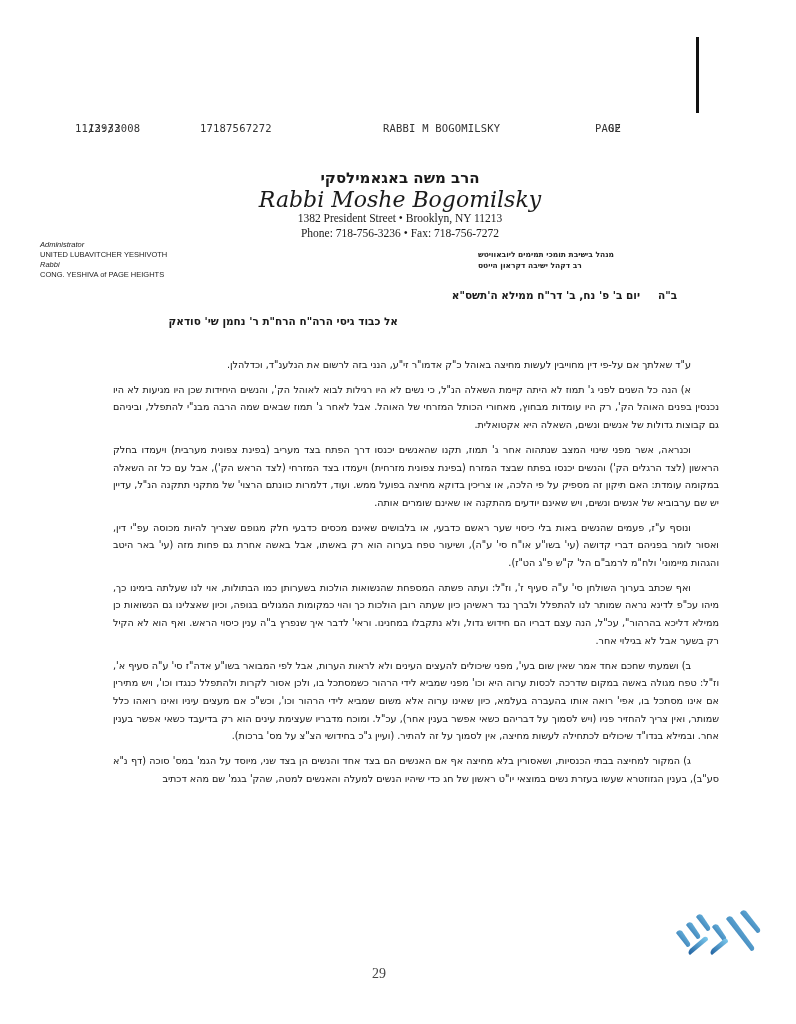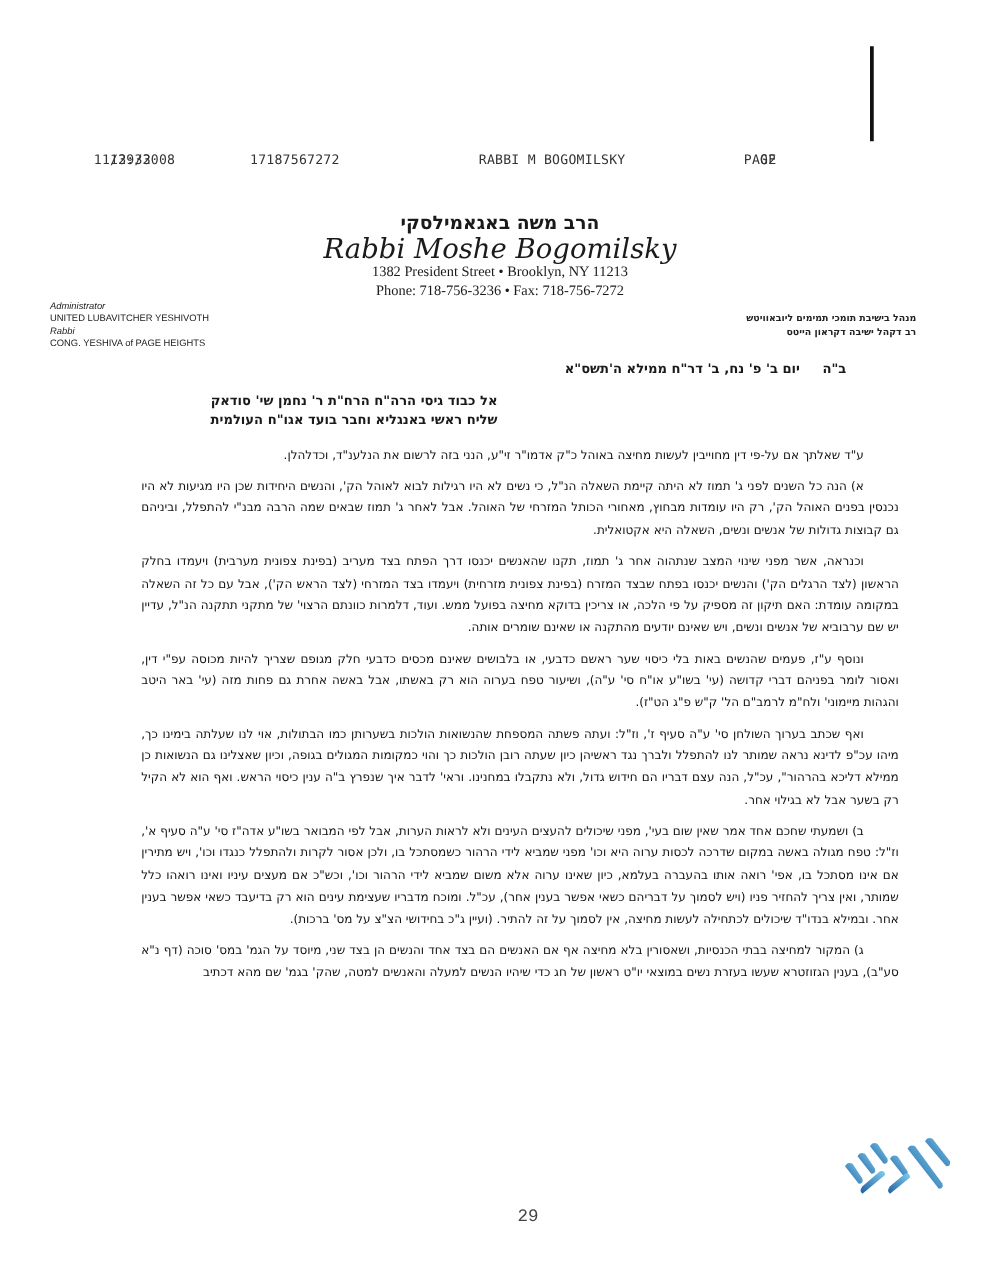--- a/index.html
+++ b/index.html
@@ -13,32 +13,32 @@
   .fax-name { left: 383px; }
   .fax-page { left: 595px; }
 
   .letterhead { top: 168px; left: 200px; width: 400px; text-align: center; }
   .lh-hebrew { font-family: "DejaVu Sans", sans-serif; font-weight: bold; font-size: 15px; direction: rtl; line-height: 20px; }
   .lh-english { font-family: "DejaVu Serif", serif; font-style: italic; font-size: 22px; line-height: 22px; margin-top: 1px; }
   .lh-address, .lh-phone { font-family: "Liberation Serif", serif; font-size: 11.5px; line-height: 15px; }
 
   .left-titles { top: 240px; left: 40px; width: 190px; text-align: left; font-family: Liberation Sans, sans-serif; font-size: 7.5px; line-height: 10px; color: #222; }
   .left-titles .it { font-style: italic; }
-  .right-titles { top: 249px; left: 468px; width: 265px; text-align: right; direction: rtl; font-family: "DejaVu Sans", sans-serif; font-weight: bold; font-size: 7.5px; line-height: 11px; color: #222; }
+  .right-titles { top: 249px; left: 478px; width: 265px; text-align: left; direction: rtl; font-family: "DejaVu Sans", sans-serif; font-weight: bold; font-size: 7.5px; line-height: 11px; color: #222; }
 
   .bh { top: 289px; left: 658px; font-family: "DejaVu Sans", sans-serif; font-size: 10.5px; font-weight: bold; direction: rtl; }
   .date-line { top: 289px; left: 420px; width: 220px; direction: rtl; text-align: right; font-family: "DejaVu Sans", sans-serif; font-size: 10.5px; font-weight: bold; white-space: nowrap; }
 
   .addressee { top: 314px; left: 120px; width: 278px; direction: rtl; text-align: right; font-family: "DejaVu Sans", sans-serif; font-size: 10.5px; font-weight: bold; line-height: 15px; white-space: nowrap; }
 
   .body-text { top: 356px; left: 113px; width: 606px; direction: rtl; text-align: justify; font-family: "DejaVu Sans", sans-serif; font-size: 9.6px; line-height: 17.7px; color: #111; }
   .body-text p { margin: 0 0 7px 0; text-indent: 28px; text-align-last: right; }
 
   .logo { left: 672px; top: 905px; width: 100px; height: 60px; }
-  .page-number { top: 966px; left: 372px; font-family: Liberation Mono, monospace; font-size: 14px; color: #444; margin-left: 42px; }
+  .page-number { top: 966px; left: 372px; font-family: Liberation Serif, serif; font-size: 14px; color: #444; }
 </style>
 </head>
 <body>
 
 <div class="abs margin-line"></div>
 
 <div class="abs fax-header">
   <span class="fax-date"><span>11/29/2008</span>&nbsp;&nbsp;<span>13:33</span></span>
   <span class="fax-phone">17187567272</span>
   <span class="fax-name">RABBI M BOGOMILSKY</span>
@@ -62,21 +62,20 @@
 <div class="abs right-titles">
   <div>מנהל בישיבת תומכי תמימים ליובאוויטש</div>
   <div>רב דקהל ישיבה דקראון הייטס</div>
 </div>
 
 <div class="abs bh">ב"ה</div>
 <div class="abs date-line">יום ב' פ' נח, ב' דר"ח ממילא ה'תשס"א</div>
 
 <div class="abs addressee">
   <div>אל כבוד גיסי הרה"ח הרח"ת ר' נחמן שי' סודאק</div>
-  <div>שליח ראשי באנגליא וחבר בועד אגו"ח העולמית</div>
 </div>
 
 <div class="abs body-text">
   <p>ע"ד שאלתך אם על-פי דין מחוייבין לעשות מחיצה באוהל כ"ק אדמו"ר זי"ע, הנני בזה לרשום את הנלענ"ד, וכדלהלן.</p>
   <p>א) הנה כל השנים לפני ג' תמוז לא היתה קיימת השאלה הנ"ל, כי נשים לא היו רגילות לבוא לאוהל הק', והנשים היחידות שכן היו מגיעות לא היו נכנסין בפנים האוהל הק', רק היו עומדות מבחוץ, מאחורי הכותל המזרחי של האוהל. אבל לאחר ג' תמוז שבאים שמה הרבה מבנ"י להתפלל, וביניהם גם קבוצות גדולות של אנשים ונשים, השאלה היא אקטואלית.</p>
   <p>וכנראה, אשר מפני שינוי המצב שנתהוה אחר ג' תמוז, תקנו שהאנשים יכנסו דרך הפתח בצד מעריב (בפינת צפונית מערבית) ויעמדו בחלק הראשון (לצד הרגלים הק') והנשים יכנסו בפתח שבצד המזרח (בפינת צפונית מזרחית) ויעמדו בצד המזרחי (לצד הראש הק'), אבל עם כל זה השאלה במקומה עומדת: האם תיקון זה מספיק על פי הלכה, או צריכין בדוקא מחיצה בפועל ממש. ועוד, דלמרות כוונתם הרצוי' של מתקני תתקנה הנ"ל, עדיין יש שם ערבוביא של אנשים ונשים, ויש שאינם יודעים מהתקנה או שאינם שומרים אותה.</p>
   <p>ונוסף ע"ז, פעמים שהנשים באות בלי כיסוי שער ראשם כדבעי, או בלבושים שאינם מכסים כדבעי חלק מגופם שצריך להיות מכוסה עפ"י דין, ואסור לומר בפניהם דברי קדושה (עי' בשו"ע או"ח סי' ע"ה), ושיעור טפח בערוה הוא רק באשתו, אבל באשה אחרת גם פחות מזה (עי' באר היטב והגהות מיימוני' ולח"מ לרמב"ם הל' ק"ש פ"ג הט"ז).</p>
   <p>ואף שכתב בערוך השולחן סי' ע"ה סעיף ז', וז"ל: ועתה פשתה המספחת שהנשואות הולכות בשערותן כמו הבתולות, אוי לנו שעלתה בימינו כך, מיהו עכ"פ לדינא נראה שמותר לנו להתפלל ולברך נגד ראשיהן כיון שעתה רובן הולכות כך והוי כמקומות המגולים בגופה, וכיון שאצלינו גם הנשואות כן ממילא דליכא בהרהור", עכ"ל, הנה עצם דבריו הם חידוש גדול, ולא נתקבלו במחנינו. וראי' לדבר איך שנפרץ ב"ה ענין כיסוי הראש. ואף הוא לא הקיל רק בשער אבל לא בגילוי אחר.</p>
   <p>ב) ושמעתי שחכם אחד אמר שאין שום בעי', מפני שיכולים להעצים העינים ולא לראות הערות, אבל לפי המבואר בשו"ע אדה"ז סי' ע"ה סעיף א', וז"ל: טפח מגולה באשה במקום שדרכה לכסות ערוה היא וכו' מפני שמביא לידי הרהור כשמסתכל בו, ולכן אסור לקרות ולהתפלל כנגדו וכו', ויש מתירין אם אינו מסתכל בו, אפי' רואה אותו בהעברה בעלמא, כיון שאינו ערוה אלא משום שמביא לידי הרהור וכו', וכש"כ אם מעצים עיניו ואינו רואהו כלל שמותר, ואין צריך להחזיר פניו (ויש לסמוך על דבריהם כשאי אפשר בענין אחר), עכ"ל. ומוכח מדבריו שעצימת עינים הוא רק בדיעבד כשאי אפשר בענין אחר. ובמילא בנדו"ד שיכולים לכתחילה לעשות מחיצה, אין לסמוך על זה להתיר. (ועיין ג"כ בחידושי הצ"צ על מס' ברכות).</p>
   <p>ג) המקור למחיצה בבתי הכנסיות, ושאסורין בלא מחיצה אף אם האנשים הם בצד אחד והנשים הן בצד שני, מיוסד על הגמ' במס' סוכה (דף נ"א סע"ב), בענין הגזוזטרא שעשו בעזרת נשים במוצאי יו"ט ראשון של חג כדי שיהיו הנשים למעלה והאנשים למטה, שהק' בגמ' שם מהא דכתיב</p>

